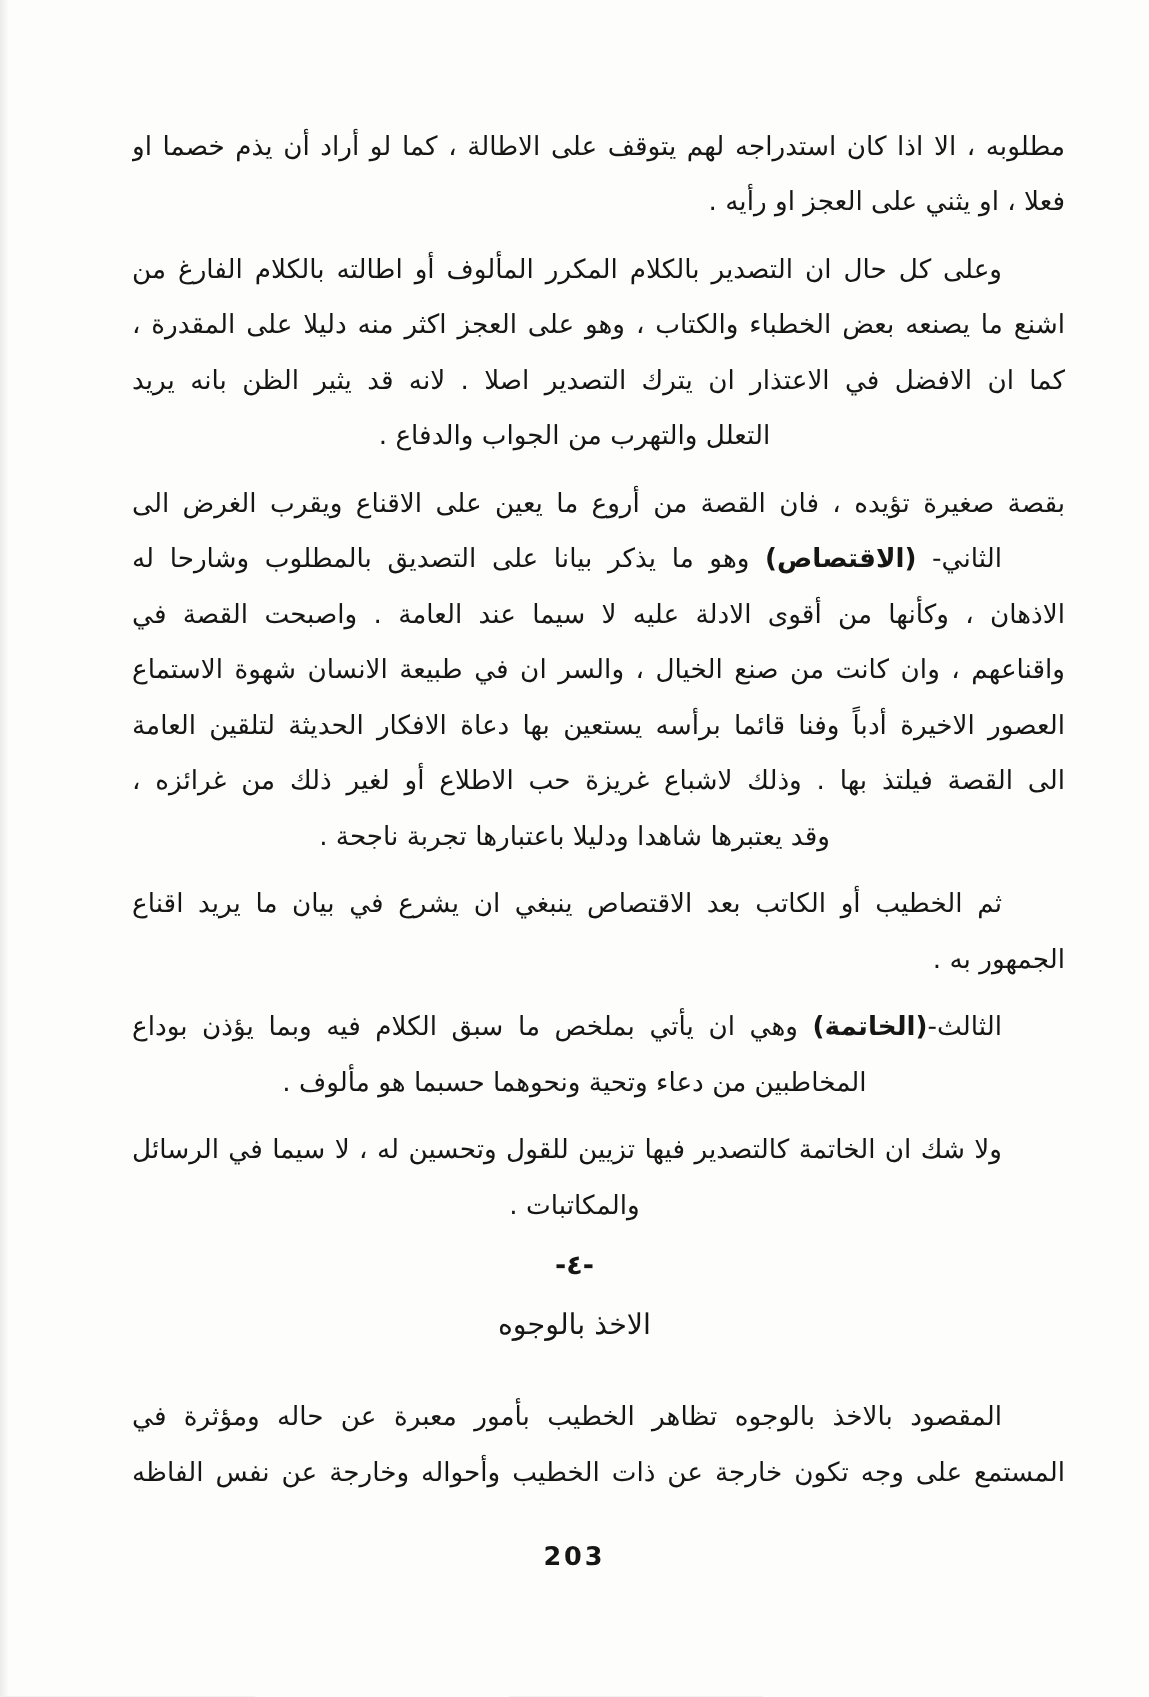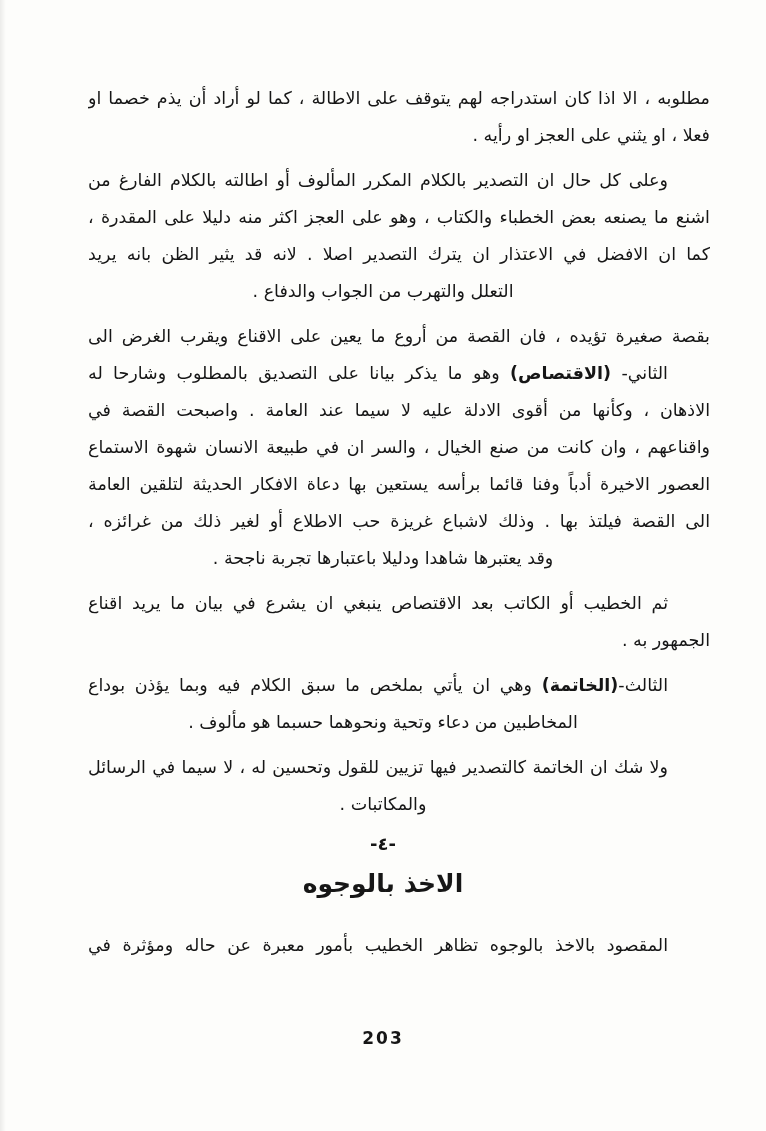--- a/index.html
+++ b/index.html
@@ -29,21 +29,21 @@
   }
   .text-block{
     position:absolute;
     top:80px;
     right:56px;
     left:56px;
   }
   .block{margin-top:8px;}
   .block:first-child{margin-top:0;}
   .block-section-number{margin-top:2px;text-align:center;font-weight:bold;font-size:18px;}
-  .block-section-title{margin-top:3px;text-align:center;font-weight:bold;font-size:25px;}
+  .block-section-title{margin-top:3px;text-align:center;font-weight:normal;font-size:19px;}
   .block-section-title + .block-paragraph{margin-top:25px;}
   .line{
     height:37px;
     line-height:37px;
     font-size:17.5px;
     overflow:hidden;
     white-space:nowrap;
   }
   .line.justify{
     white-space:normal;
@@ -104,16 +104,17 @@
         <div class="line center">والمكاتبات .</div>
       </div>
       <div class="block block-section-number">
         <div class="line center">-٤-</div>
       </div>
       <div class="block block-section-title">
         <div class="line center">الاخذ بالوجوه</div>
       </div>
       <div class="block block-paragraph">
         <div class="line justify indent">المقصود بالاخذ بالوجوه تظاهر الخطيب بأمور معبرة عن حاله ومؤثرة في</div>
+        <div class="line justify">المستمع على وجه تكون خارجة عن ذات الخطيب وأحواله وخارجة عن نفس الفاظه</div>
       </div>
     </div>
   <div class="page-number">203</div>
 </div>
 
 </body></html>

